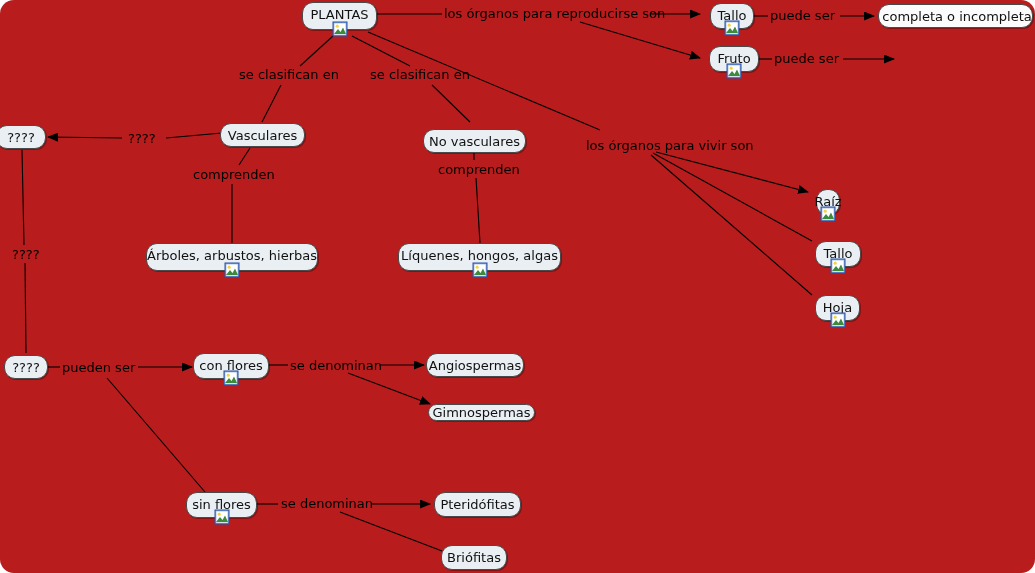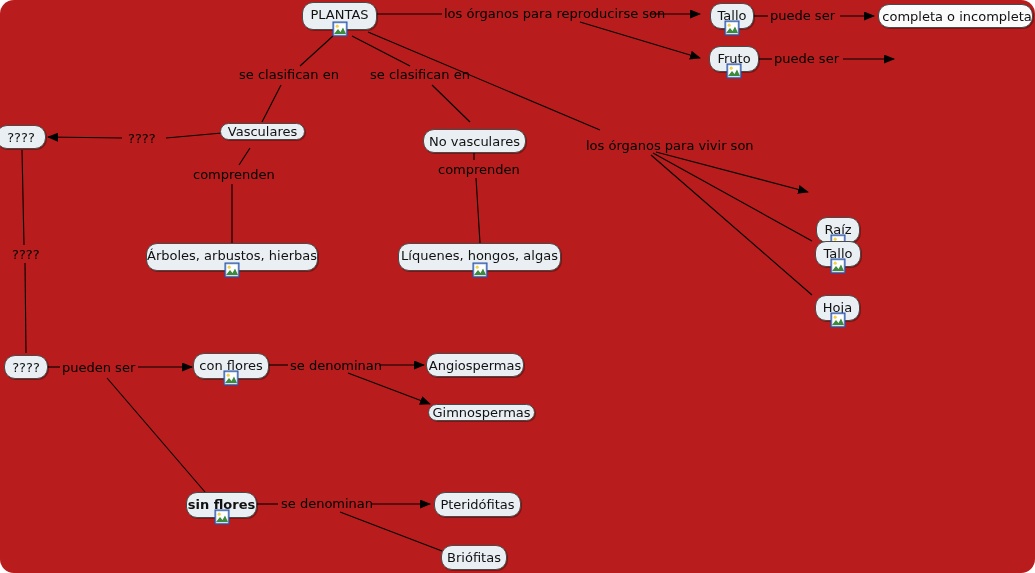--- a/index.html
+++ b/index.html
@@ -173,21 +173,21 @@
 
   <div class="node plain" style="left:878px; top:4px; width:155px; height:24px;">
     <span class="node-label">completa o incompleta</span>
   </div>
 
 
   <div class="node" style="left:-4px; top:125px; width:50px; height:24px;">
     <span class="node-label">????</span>
   </div>
 
-  <div class="node" style="left:220px; top:123px; width:85px; height:17px;">
+  <div class="node" style="left:220px; top:123px; width:85px; height:24px;">
     <span class="node-label">Vasculares</span>
   </div>
 
   <div class="node" style="left:423px; top:129px; width:103px; height:24px;">
     <span class="node-label">No vasculares</span>
   </div>
 
   <div class="node tall" style="left:146px; top:243px; width:172px; height:28px;">
     <span class="node-label">Árboles, arbustos, hierbas</span>
     <svg class="img-icon" viewBox="0 0 16 16">
@@ -203,21 +203,21 @@
     <span class="node-label">Líquenes, hongos, algas</span>
     <svg class="img-icon" viewBox="0 0 16 16">
       <rect x="0.5" y="0.5" width="15" height="15" fill="#2a52a8"></rect>
       <rect x="2" y="2" width="12" height="12" fill="#ffffff"></rect>
       <rect x="2" y="2" width="12" height="12" fill="none" stroke="#9bb7e0" stroke-width="0.8"></rect>
       <circle cx="5.2" cy="5.2" r="1.6" fill="#f5d547"></circle>
       <polygon points="2,13 6,8 8.5,11 11,6.5 14,13" fill="#3d8a3d"></polygon>
     </svg>
   </div>
 
-  <div class="node tall" style="left:816px; top:189px; width:44px; height:26px;margin-top:28px;">
+  <div class="node tall" style="left:816px; top:189px; width:24px; height:26px;">
     <span class="node-label">Raíz</span>
     <svg class="img-icon" viewBox="0 0 16 16">
       <rect x="0.5" y="0.5" width="15" height="15" fill="#2a52a8"></rect>
       <rect x="2" y="2" width="12" height="12" fill="#ffffff"></rect>
       <rect x="2" y="2" width="12" height="12" fill="none" stroke="#9bb7e0" stroke-width="0.8"></rect>
       <circle cx="5.2" cy="5.2" r="1.6" fill="#f5d547"></circle>
       <polygon points="2,13 6,8 8.5,11 11,6.5 14,13" fill="#3d8a3d"></polygon>
     </svg>
   </div>
 
@@ -259,21 +259,21 @@
   </div>
 
   <div class="node" style="left:426px; top:353px; width:98px; height:24px;">
     <span class="node-label">Angiospermas</span>
   </div>
 
   <div class="node" style="left:428px; top:404px; width:107px; height:17px;">
     <span class="node-label">Gimnospermas</span>
   </div>
 
-  <div class="node tall" style="left:186px; top:492px; width:71px; height:26px;font-weight:bold;">
+  <div class="node tall" style="left:186px; top:492px; width:71px; height:26px;">
     <span class="node-label">sin flores</span>
     <svg class="img-icon" viewBox="0 0 16 16">
       <rect x="0.5" y="0.5" width="15" height="15" fill="#2a52a8"></rect>
       <rect x="2" y="2" width="12" height="12" fill="#ffffff"></rect>
       <rect x="2" y="2" width="12" height="12" fill="none" stroke="#9bb7e0" stroke-width="0.8"></rect>
       <circle cx="5.2" cy="5.2" r="1.6" fill="#f5d547"></circle>
       <polygon points="2,13 6,8 8.5,11 11,6.5 14,13" fill="#3d8a3d"></polygon>
     </svg>
   </div>
 

